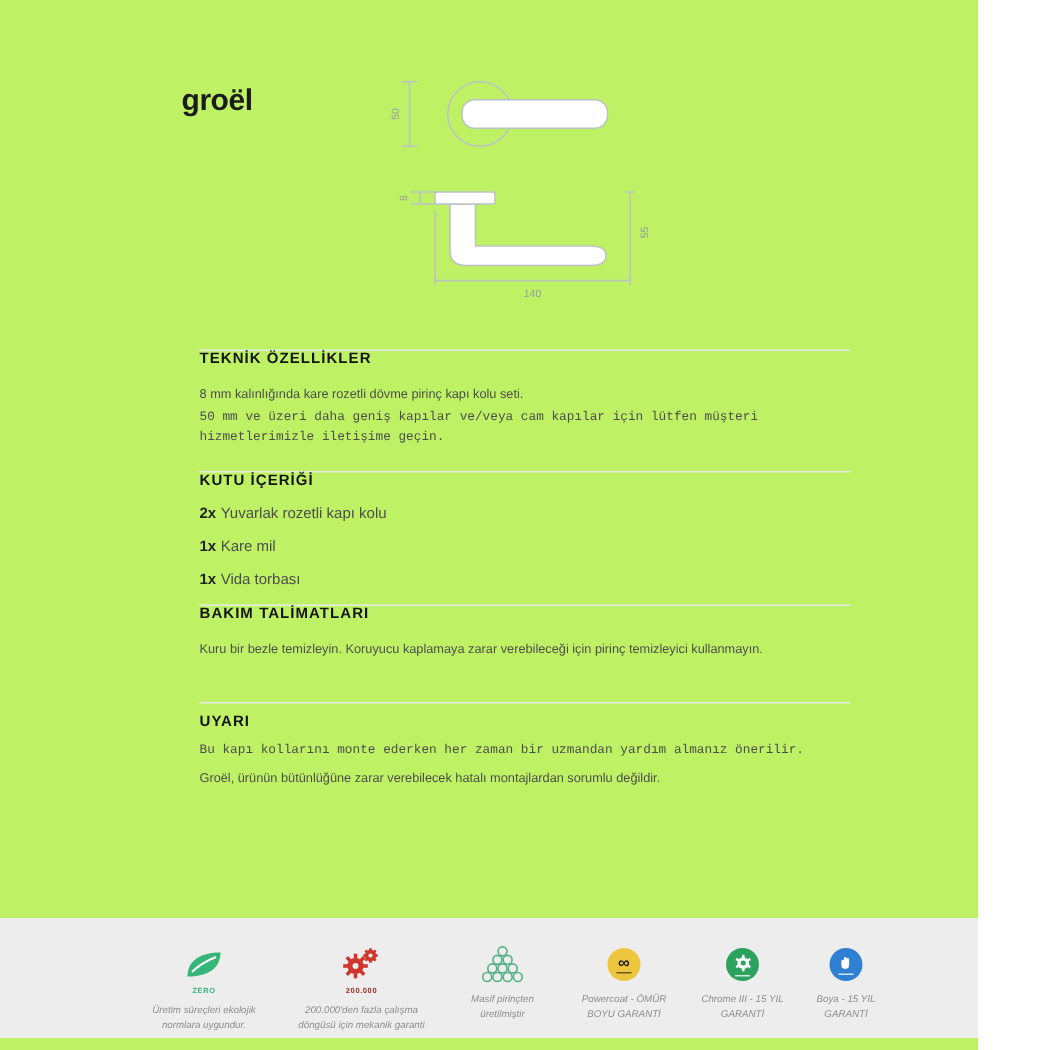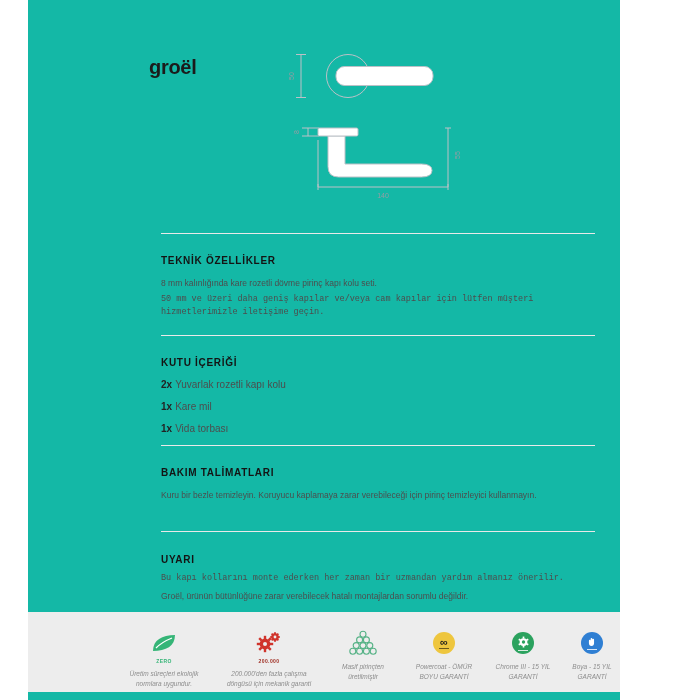--- a/index.html
+++ b/index.html
@@ -1,41 +1,41 @@
 <!DOCTYPE html>
 <html><head>
 <meta charset="utf-8">
 <style>
   html,body{margin:0;padding:0;background:#fff;}
   .page{
-    position:relative;width:592px;height:700px;background:#14b8a6;overflow:hidden;
-    font-family:"Liberation Sans", sans-serif;color:#4a4a4a;margin-left:28px;
+    position:relative;width:652px;height:700px;background:#bef264;overflow:hidden;
+    font-family:"Liberation Sans", sans-serif;color:#4a4a4a;
   }
   
   .logo{
     position:absolute;left:121px;top:56px;
     font-size:20px;font-weight:bold;color:#1b1b1b;letter-spacing:-0.3px;
   }
   .drawing{position:absolute;left:250px;top:45px;}
   .drawing text{
     font-family:"Liberation Sans", sans-serif;font-size:7px;fill:#969ca3;
   }
   
   .content{position:absolute;left:133px;top:233px;width:434px;}
-  .section{border-top:1px solid #e9e9e9;padding-top:21px;}
+  .section{border-top:1px solid #e9e9e9;padding-top:0;}
   .section h2{
     margin:0;font-size:10px;font-weight:bold;color:#141414;
     letter-spacing:0.7px;line-height:12px;
   }
   .section p{margin:10px 0 0;font-size:8.5px;line-height:13px;color:#4d4d4d;}
   .section .tight{margin-top:3px;font-family:Liberation Mono, monospace;}
   .sec-technical{padding-bottom:16px;}
   .sec-box{padding-bottom:10px;}
   .sec-care{padding-bottom:29px;}
-  .sec-warning{padding-top:22px;}
+  .sec-warning{padding-top:7px;}
   .box-item{margin:9px 0 0;font-size:10px;line-height:13px;color:#4d4d4d;}
   .box-item b{color:#232323;margin-right:3px;}
   
   .footer{
     position:absolute;left:0;top:612px;width:700px;height:80px;background:#ededed;
     display:flex;align-items:flex-start;gap:14px;
     padding:17px 0 0 94px;box-sizing:border-box;
   }
   .badge{display:flex;flex-direction:column;align-items:center;}
   .badge .icon-area{height:28px;display:flex;align-items:center;justify-content:center;}

